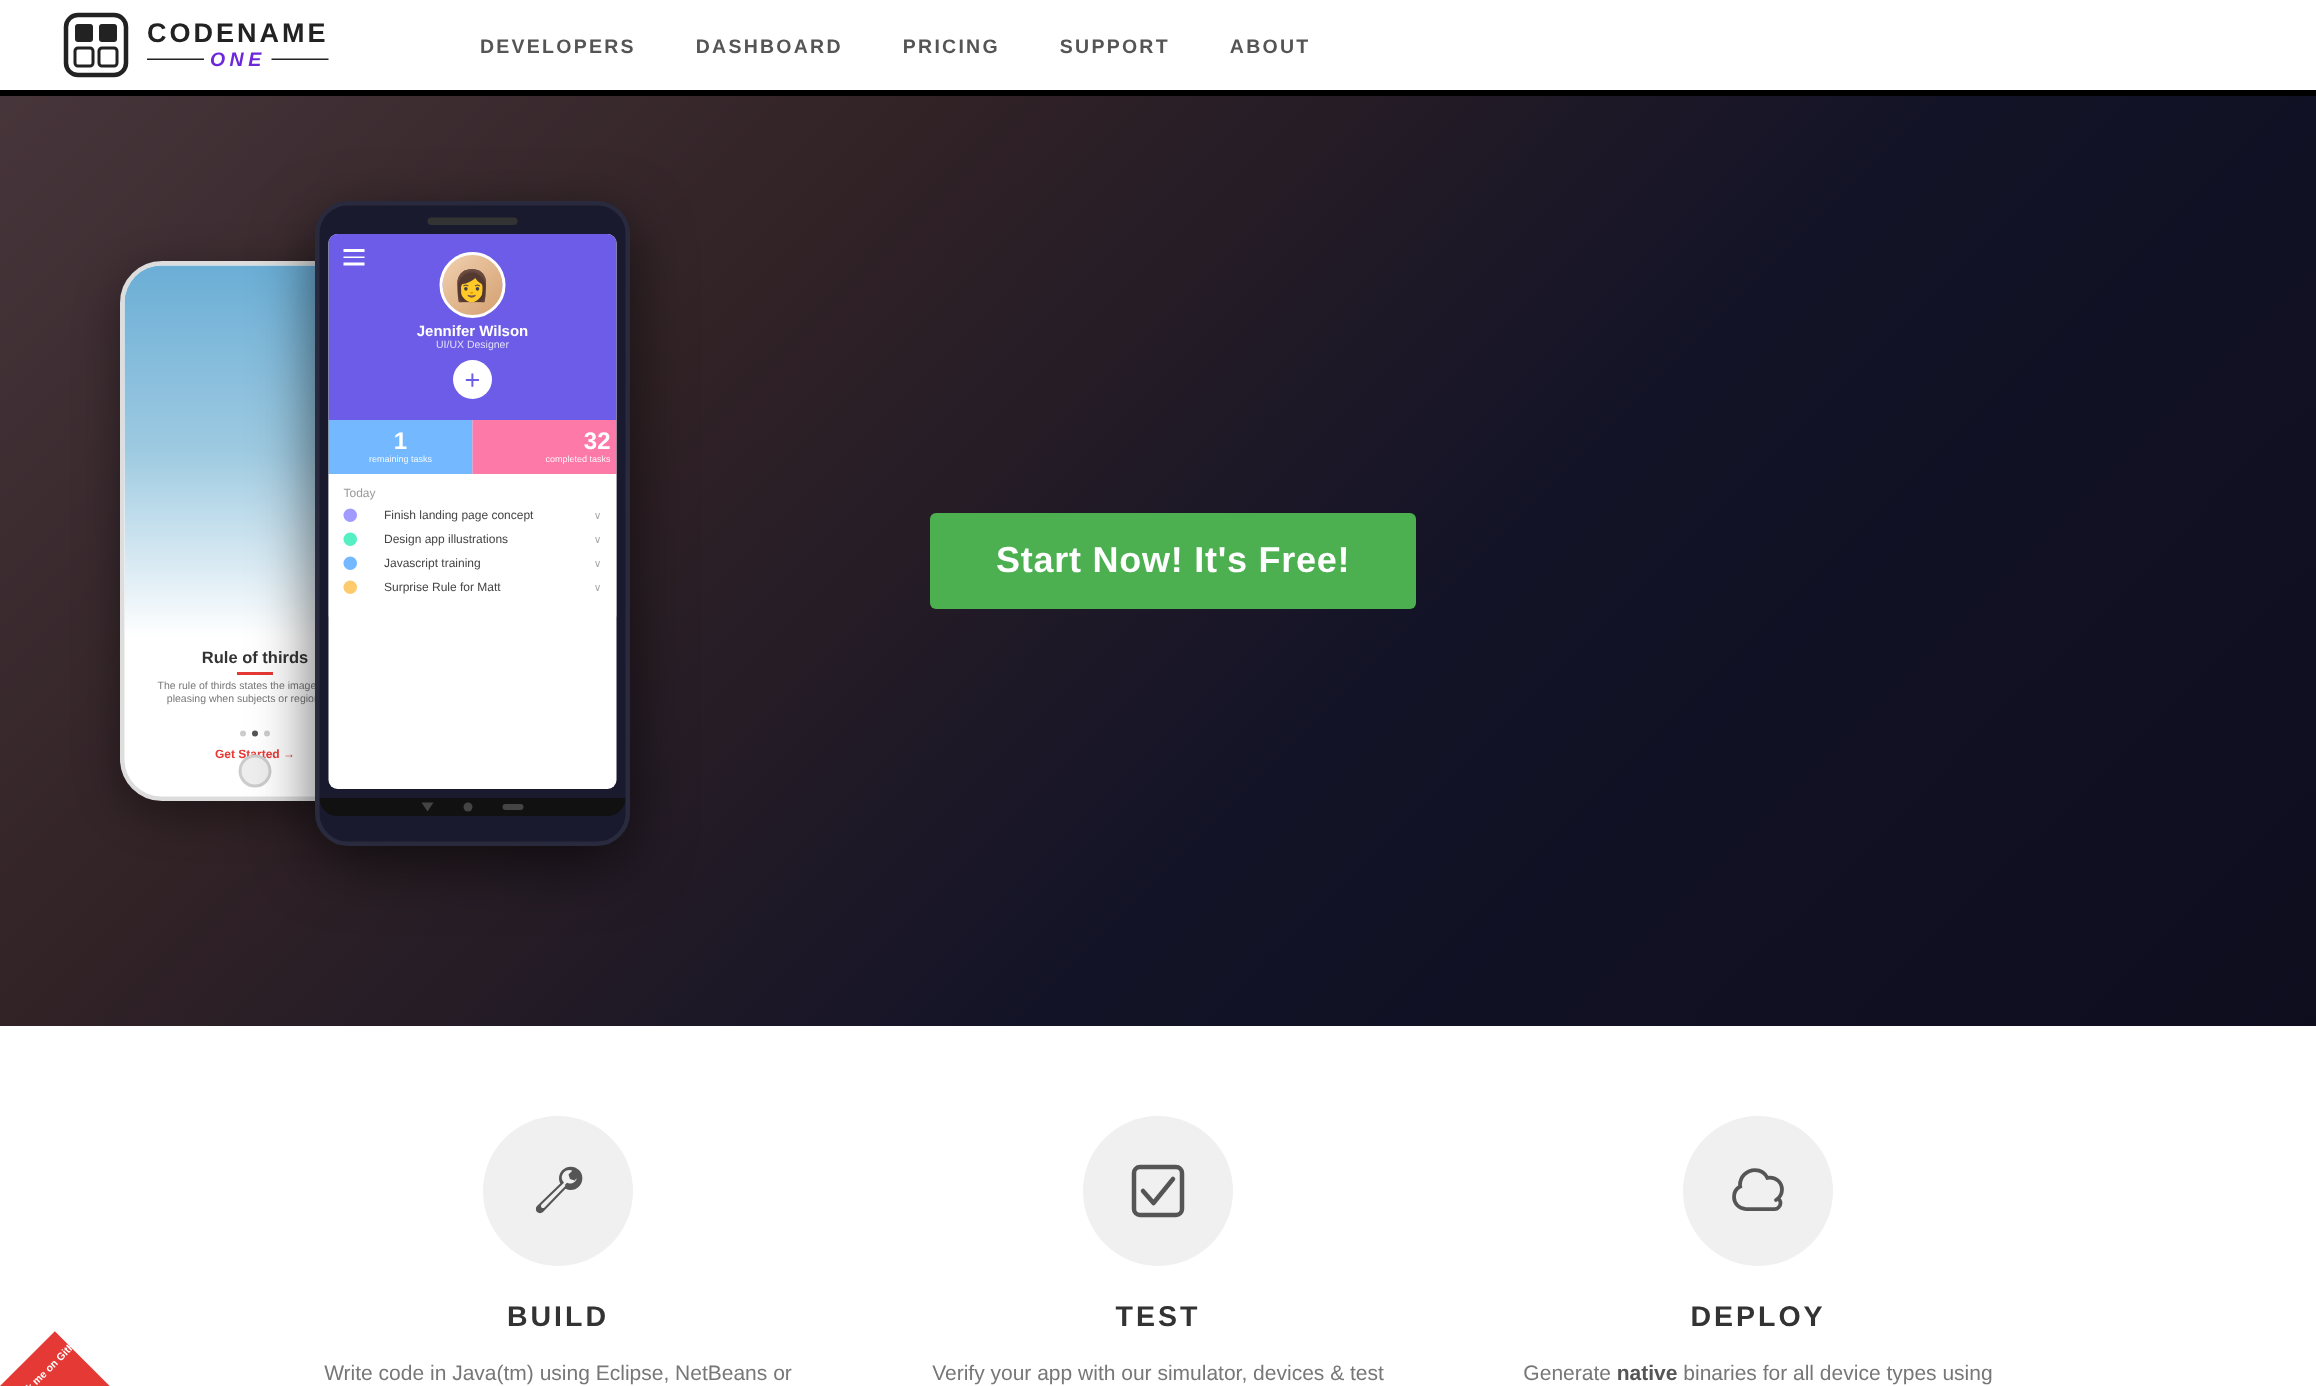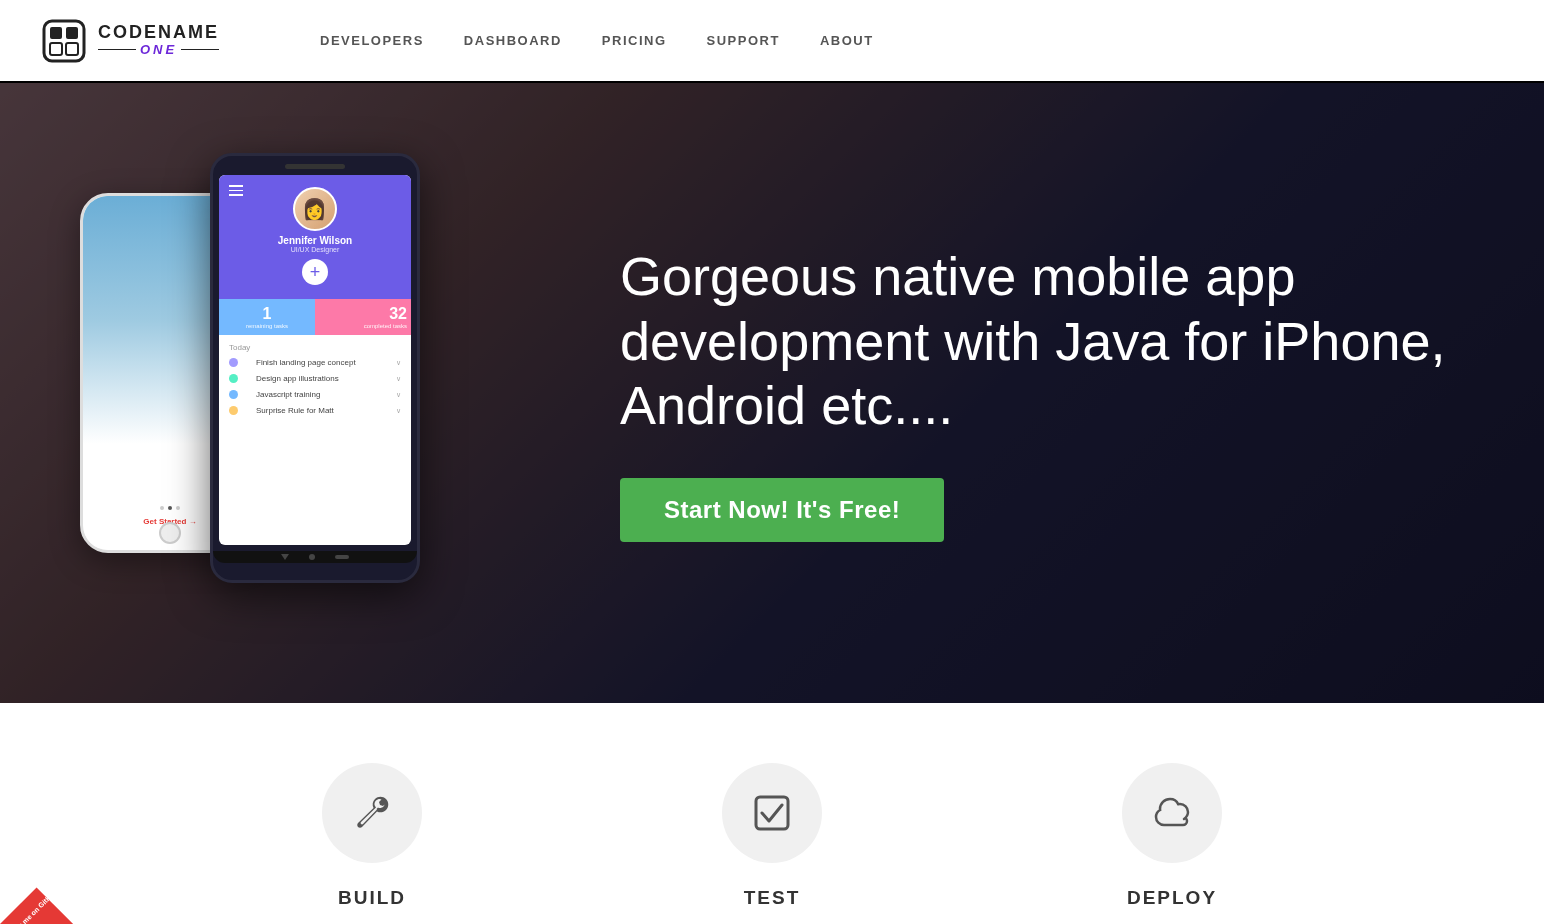--- a/index.html
+++ b/index.html
@@ -2,23 +2,23 @@
 <html><head>
   <meta charset="utf-8">
   <style>
     * { margin: 0; padding: 0; box-sizing: border-box; }
     body { font-family: 'Arial', sans-serif; width: 1544px; overflow-x: hidden; }
 
     
     .header {
       display: flex;
       align-items: center;
-      height: 83px;
+      height: 64px;
       background: #fff;
-      border-bottom: 2px solid #000000;
+      border-bottom: 4px solid #000000;
       padding: 0 40px;
     }
     .logo-area {
       display: flex;
       align-items: center;
       width: 240px;
     }
     .logo-icon {
       width: 48px;
       height: 48px;
@@ -495,20 +495,25 @@
   <div class="hero-bg"></div>
   <div class="hero-bg-overlay"></div>
   <div class="hero-content">
 
     <div class="hero-phones">
 
       <div class="phone-white">
         <div class="phone-white-notch"></div>
         <div class="phone-white-inner">
           <div class="phone-white-img"></div>
+          <div class="phone-white-text">
+            <div class="phone-white-title">Rule of thirds</div>
+            <div class="phone-white-underline"></div>
+            <div class="phone-white-desc">The rule of thirds states the image is most pleasing when subjects or regions are</div>
+          </div>
           <div class="phone-white-dots">
             <div class="dot"></div>
             <div class="dot active"></div>
             <div class="dot"></div>
           </div>
           <div class="phone-white-btn">Get Started →</div>
         </div>
         <div class="phone-white-home"></div>
       </div>
 
@@ -565,21 +570,20 @@
         </div>
         <div class="phone-dark-bottom-bar">
           <div class="bottom-triangle"></div>
           <div class="bottom-circle"></div>
           <div class="bottom-rect"></div>
         </div>
       </div>
     </div>
 
     <div class="hero-text">
-      <h1 class="hero-headline">Gorgeous native mobile app development with Java for iPhone, Android etc....</h1>
       <a href="#" class="hero-cta">Start Now! It's Free!</a>
     </div>
   </div>
 </section>
 
 <section class="features">
 
   <div class="feature-item">
     <div class="feature-icon-circle">
       <svg viewBox="0 0 44 44" fill="none" xmlns="http://www.w3.org/2000/svg">

